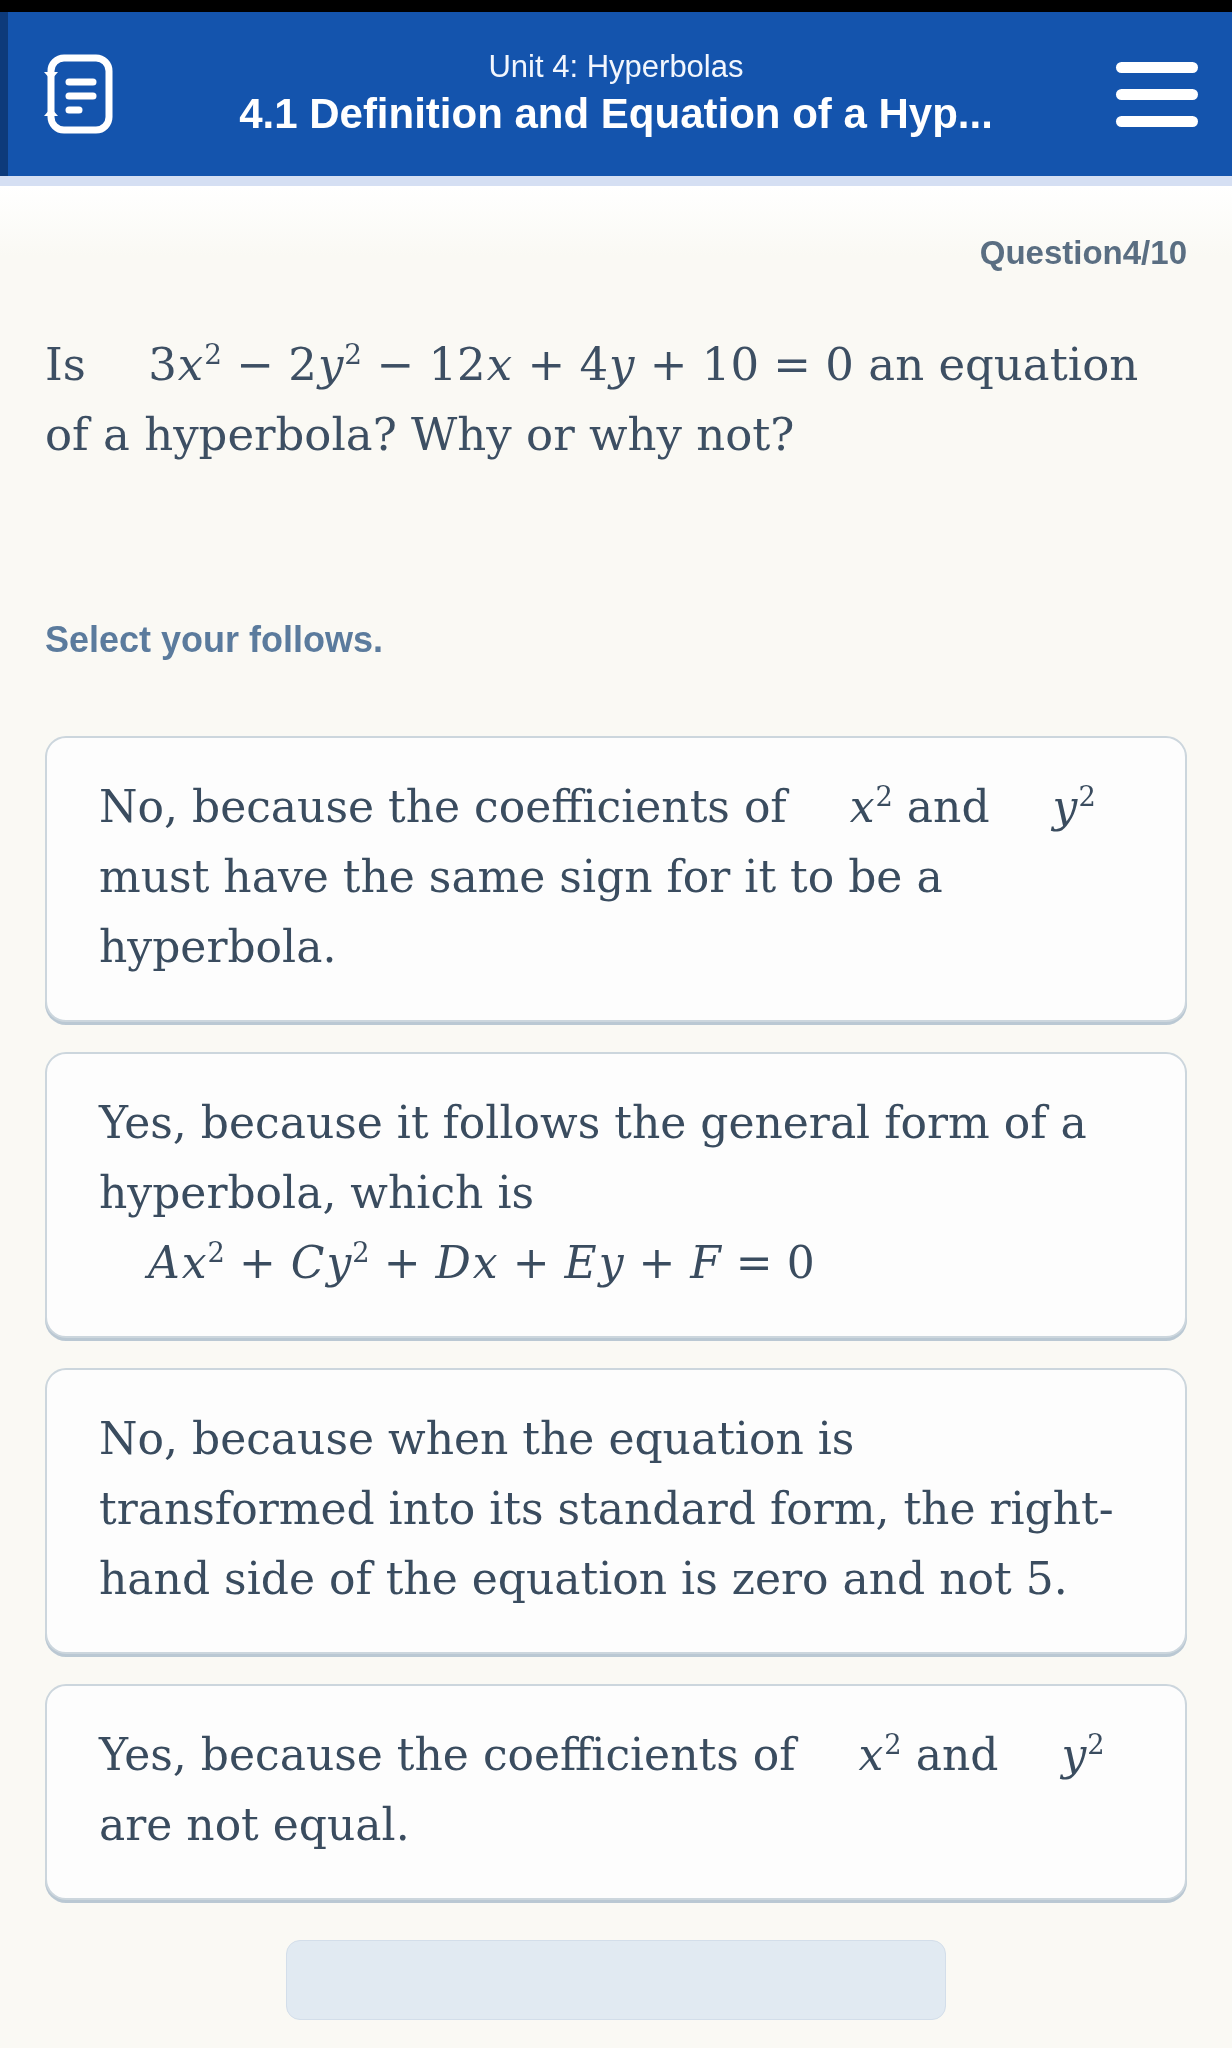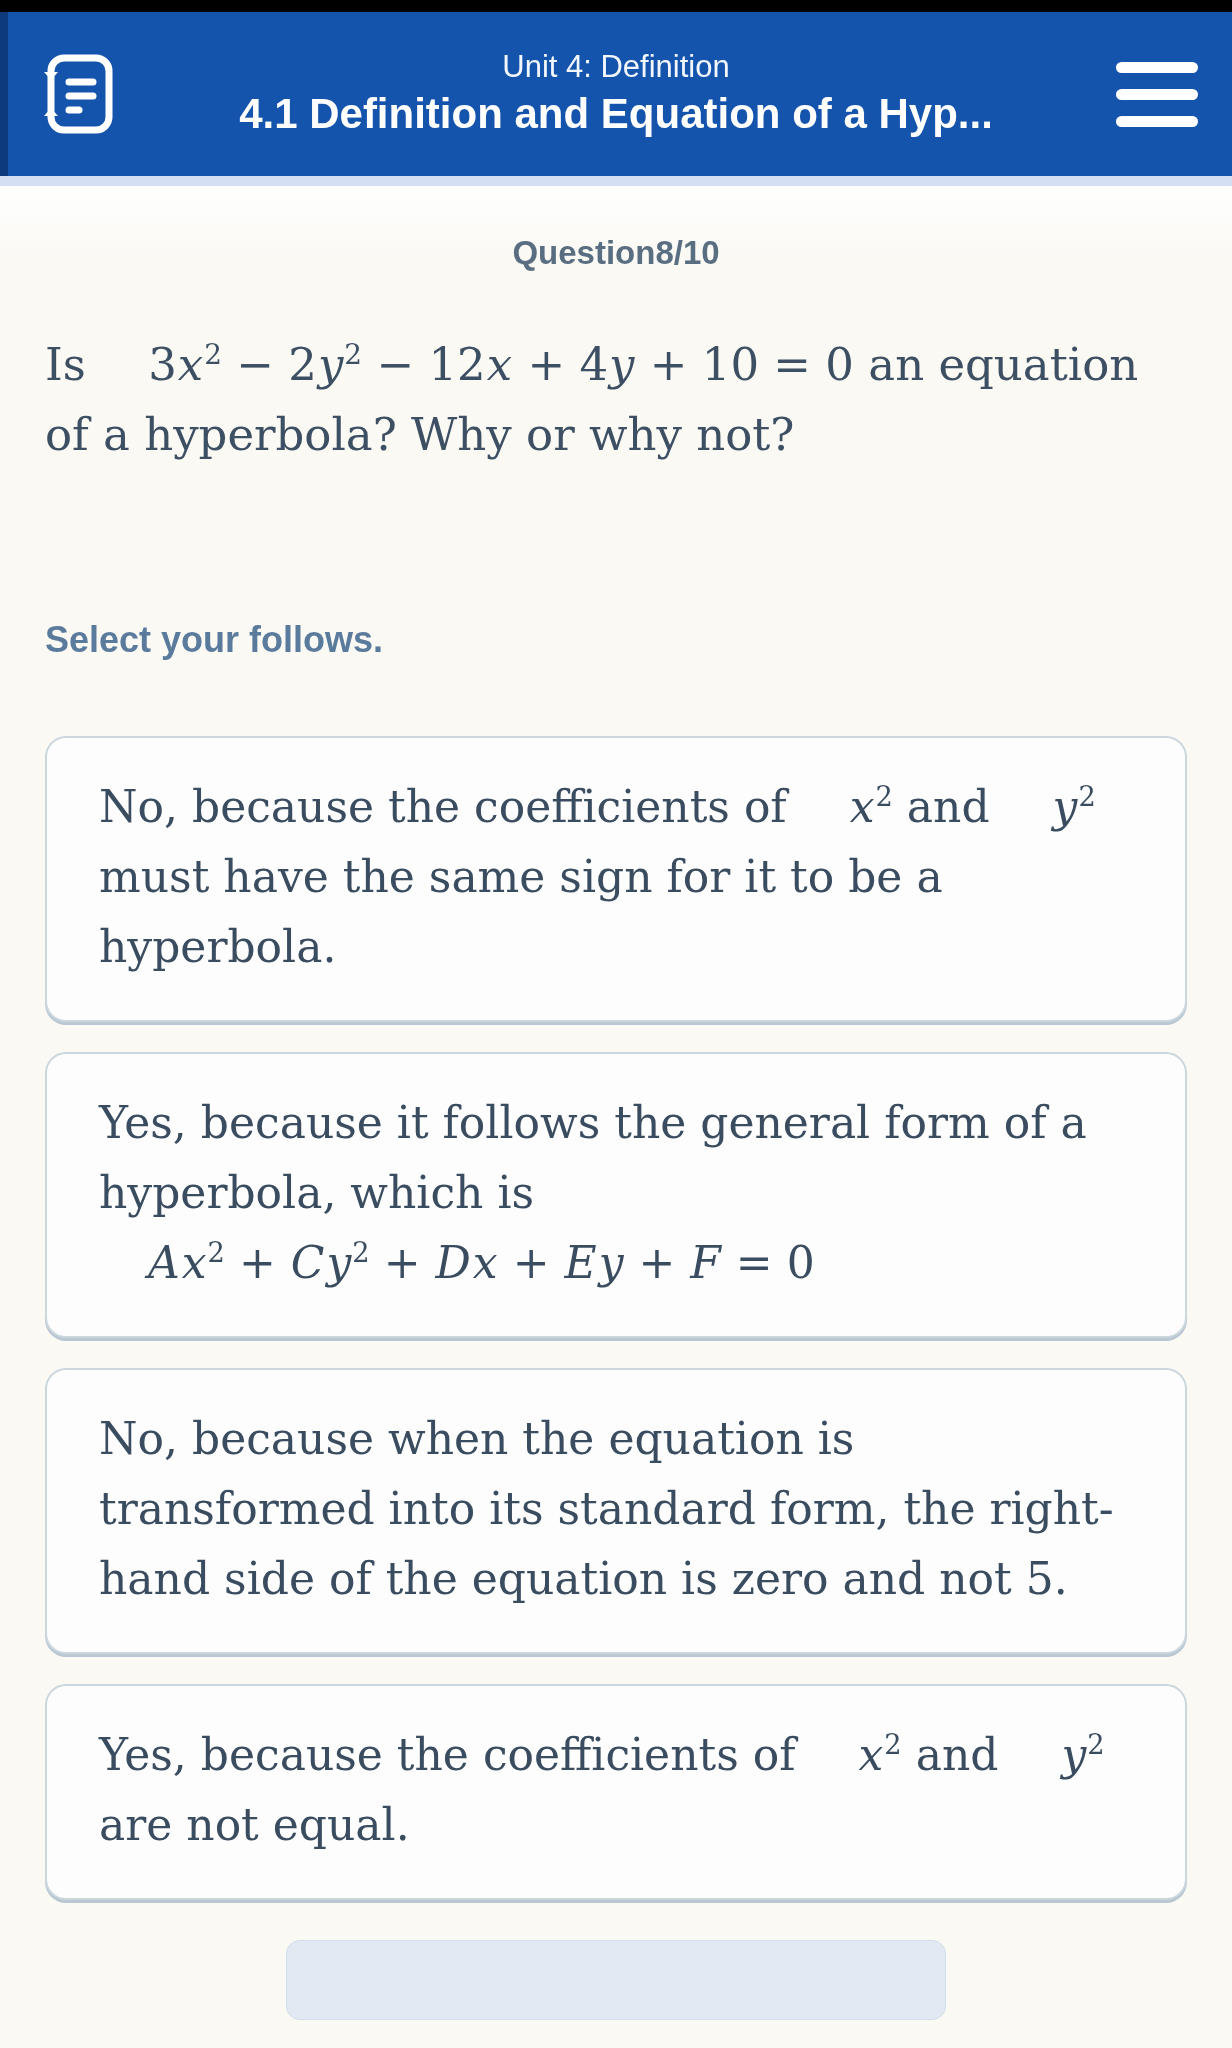--- a/index.html
+++ b/index.html
@@ -24,21 +24,21 @@
   .menu-button{background:none;border:none;padding:0;margin:0;cursor:pointer;}
   .hamburger-icon{display:block;width:82px;}
   .hamburger-icon span{display:block;height:11px;border-radius:6px;background:#fff;margin:16px 0;}
   .header-accent{height:10px;background:#d5dff3;}
   .content{
     padding:0 45px;
     background:linear-gradient(#ffffff 0px,#faf9f4 70px);
     height:1862px;box-sizing:border-box;
   }
   .question-row{
-    display:flex;justify-content:center;align-items:baseline;
+    display:flex;justify-content:flex-end;align-items:baseline;
     padding-top:46px;
     font-size:33px;font-weight:700;color:#5a6e82;line-height:42px;
   }
   .question-text{
     margin:56px 0 0 0;
     font-family:"DejaVu Serif", serif;
     font-size:45px;line-height:70px;color:#3d4f63;
   }
   .prompt{
     margin:148px 0 0 0;
@@ -80,40 +80,40 @@
           <line x1="40" y1="36" x2="64" y2="36" stroke="#ffffff" stroke-width="7" stroke-linecap="round"></line>
           <line x1="40" y1="50" x2="64" y2="50" stroke="#ffffff" stroke-width="7" stroke-linecap="round"></line>
           <line x1="40" y1="64" x2="50" y2="64" stroke="#ffffff" stroke-width="7" stroke-linecap="round"></line>
           <path d="M22 34 L15 26 L29 26 Z" fill="#ffffff"></path>
           <path d="M22 62 L15 70 L29 70 Z" fill="#ffffff"></path>
         </svg>
       </span>
     </button>
   </div>
   <div class="header-center">
-    <div class="unit-label">Unit 4: Definition</div>
+    <div class="unit-label">Unit 4: Hyperbolas</div>
     <div class="lesson-title">4.1 Definition and Equation of a Hyp...</div>
   </div>
   <div class="header-right">
     <button class="menu-button">
       <span class="hamburger-icon">
         <span></span>
           <span></span>
           <span></span>
       </span>
     </button>
   </div>
 </header>
 
 <div class="header-accent"></div>
 
 <main class="content">
   <div class="question-row">
     <span>Question</span>
-    <span>8/10</span>
+    <span>4/10</span>
   </div>
 
   <p class="question-text">Is <span class="math">3<i>x</i><sup>2</sup> − 2<i>y</i><sup>2</sup> − 12<i>x</i> + 4<i>y</i> + 10 = 0</span> an equation of a hyperbola? Why or why not?</p>
 
   <p class="prompt">Select your follows.</p>
 
   <div class="answers">
     <button class="answer-card">No, because the coefficients of <span class="math"><i>x</i><sup>2</sup></span> and <span class="math"><i>y</i><sup>2</sup></span> must have the same sign for it to be a hyperbola.</button>
     <button class="answer-card">Yes, because it follows the general form of a hyperbola, which is <span class="math"><i>A</i><i>x</i><sup>2</sup> + <i>C</i><i>y</i><sup>2</sup> + <i>D</i><i>x</i> + <i>E</i><i>y</i> + <i>F</i> = 0</span></button>
     <button class="answer-card">No, because when the equation is transformed into its standard form, the right-hand side of the equation is zero and not 5.</button>

